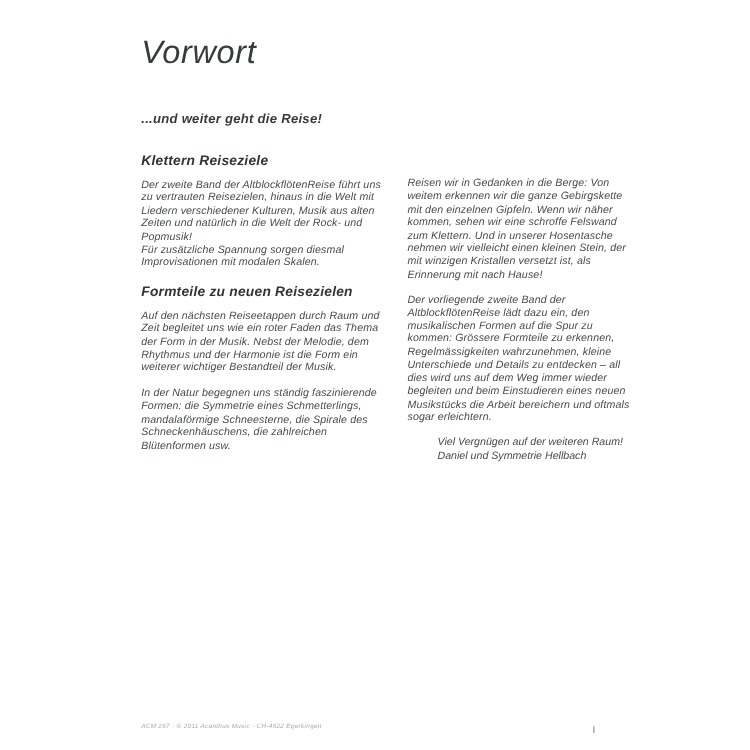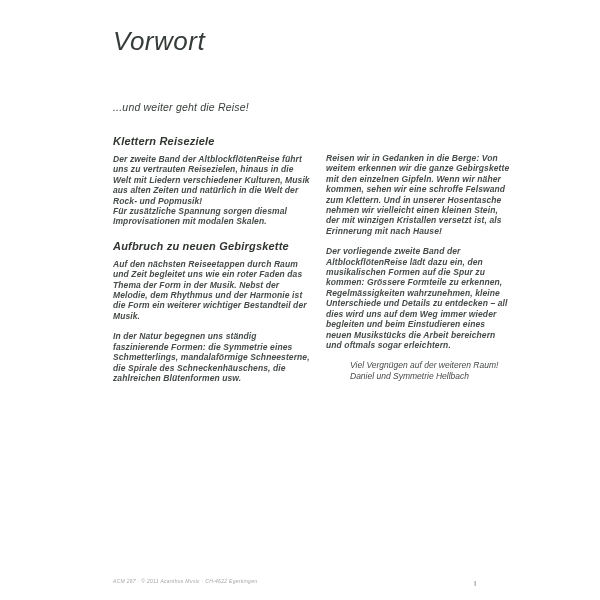--- a/index.html
+++ b/index.html
@@ -24,23 +24,23 @@
     width: 398px;
   }
   .title {
     margin: 0;
     font-size: 26px;
     font-weight: 400;
     letter-spacing: 0.5px;
     color: #363c37;
   }
   .subtitle {
-    margin-top: 44px;
+    margin-top: 32px;
     font-size: 10.5px;
-    font-weight: normal;
+    font-weight: bold;
     color: #363c37;
     letter-spacing: 0.2px;
   }
   .cols {
     display: flex;
     gap: 14px;
     margin-top: 22px;
   }
   .col-left  { width: 199px; }
   .col-right { width: 185px; padding-top: 18px; }
@@ -51,21 +51,20 @@
     color: #30362f;
     letter-spacing: 0.2px;
   }
   .section-heading.second { margin-top: 13px; }
   .body-p {
     margin: 0 0 10px 0;
     font-size: 8.5px;
     line-height: 10.4px;
     white-space: pre-line;
     letter-spacing: 0.1px;
-    font-weight: bold;
   }
   .signature {
     margin-top: 9px;
     margin-left: 24px;
   }
   .signature .sig-line {
     font-size: 8.5px;
     line-height: 10.8px;
   }
   .footer-imprint {
@@ -95,21 +94,21 @@
 
     <div class="subtitle">...und weiter geht die Reise!</div>
 
     <div class="cols">
 
       <div class="col-left">
         <h2 class="section-heading">Klettern Reiseziele</h2>
         <p class="body-p">Der zweite Band der AltblockflötenReise führt uns zu vertrauten Reisezielen, hinaus in die Welt mit Liedern verschiedener Kulturen, Musik aus alten Zeiten und natürlich in die Welt der Rock- und Popmusik!
 Für zusätzliche Spannung sorgen diesmal Improvisationen mit modalen Skalen.</p>
 
-        <h2 class="section-heading second">Aufbruch zu neuen Gebirgskette</h2>
+        <h2 class="section-heading second">Formteile zu neuen Reisezielen</h2>
         <p class="body-p">Auf den nächsten Reiseetappen durch Raum und Zeit begleitet uns wie ein roter Faden das Thema der Form in der Musik. Nebst der Melodie, dem Rhythmus und der Harmonie ist die Form ein weiterer wichtiger Bestandteil der Musik.</p>
         <p class="body-p">In der Natur begegnen uns ständig faszinierende Formen: die Symmetrie eines Schmetterlings, mandalaförmige Schneesterne, die Spirale des Schneckenhäuschens, die zahlreichen Blütenformen usw.</p>
       </div>
 
       <div class="col-right">
         <p class="body-p">Reisen wir in Gedanken in die Berge: Von weitem erkennen wir die ganze Gebirgskette mit den einzelnen Gipfeln. Wenn wir näher kommen, sehen wir eine schroffe Felswand zum Klettern. Und in unserer Hosentasche nehmen wir vielleicht einen kleinen Stein, der mit winzigen Kristallen versetzt ist, als Erinnerung mit nach Hause!</p>
         <p class="body-p">Der vorliegende zweite Band der AltblockflötenReise lädt dazu ein, den musikalischen Formen auf die Spur zu kommen: Grössere Formteile zu erkennen, Regelmässigkeiten wahrzunehmen, kleine Unterschiede und Details zu entdecken – all dies wird uns auf dem Weg immer wieder begleiten und beim Einstudieren eines neuen Musikstücks die Arbeit bereichern und oftmals sogar erleichtern.</p>
 
         <div class="signature">
           <div class="sig-line">Viel Vergnügen auf der weiteren Raum!</div>

